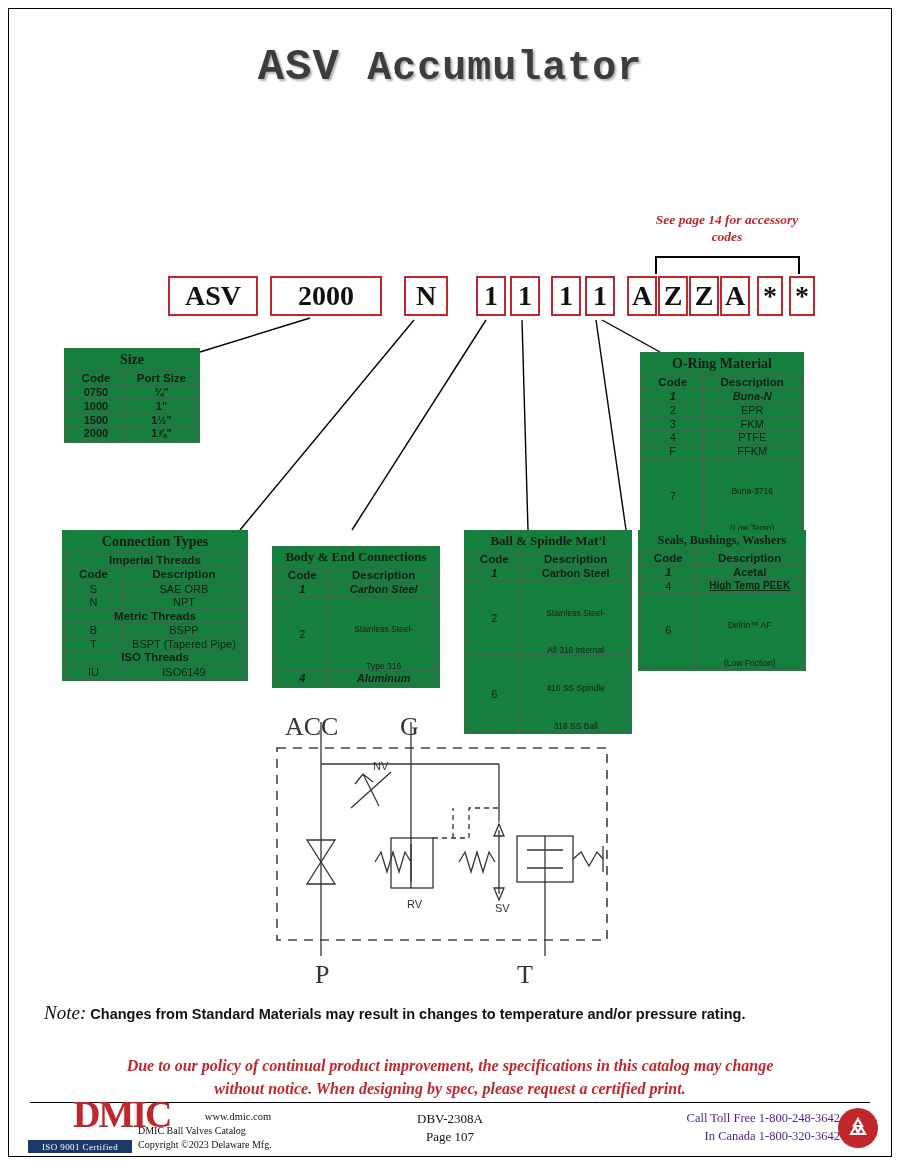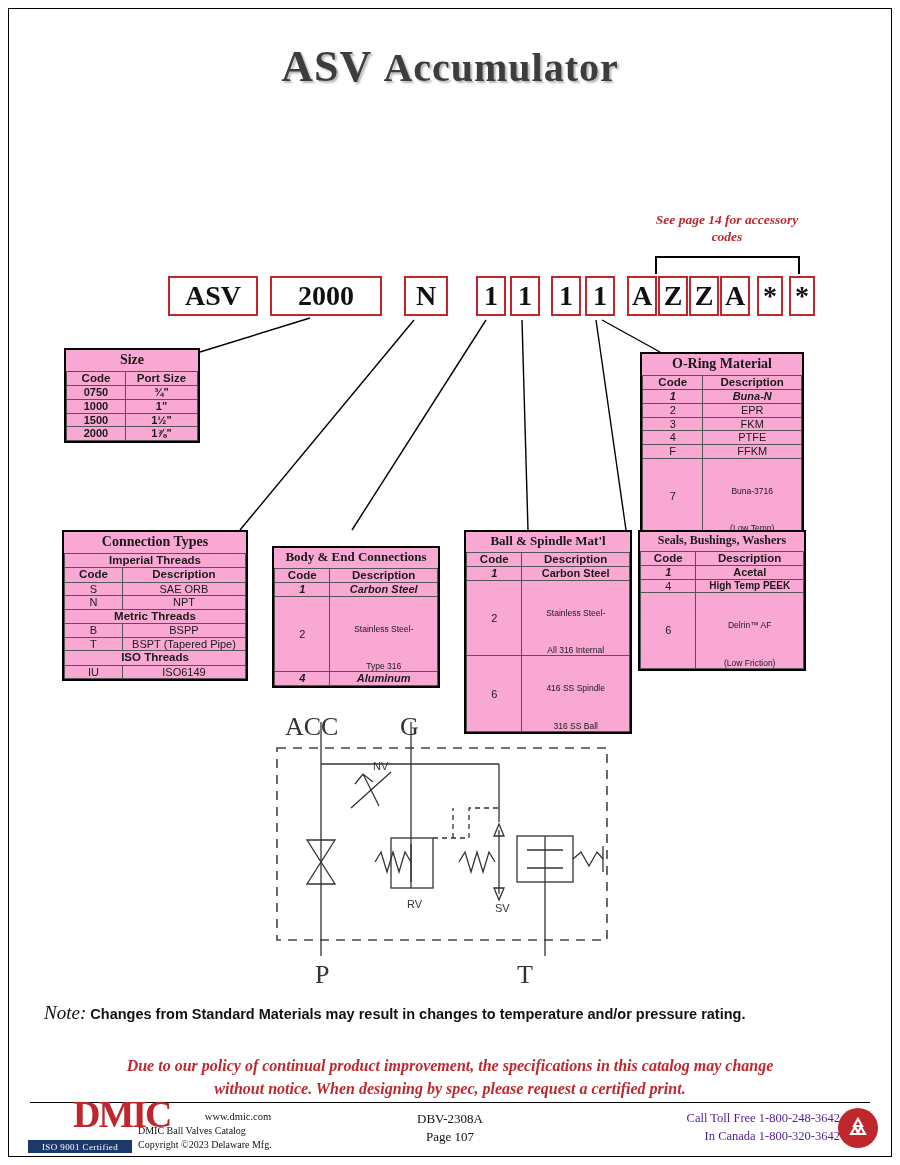--- a/index.html
+++ b/index.html
@@ -19,21 +19,21 @@
     border: 1px solid #000;
     pointer-events: none;
   }
 
   
   .title-block {
     position: absolute;
     left: 0; top: 44px;
     width: 900px;
     text-align: center;
-    font-family: Liberation Serif, serif;
+    font-family: Liberation Mono, monospace;
     color: #3d3d3d;
     text-shadow: 2px 2px 2px rgba(120,120,120,0.55);
   }
   .title-line1 { font-size: 44px; font-weight: bold; letter-spacing: 1px; line-height: 1.05; }
   .title-line2 { font-size: 44px; font-weight: bold; letter-spacing: 1px; line-height: 1.25; }
   .sc { font-size: 34px; }
 
   
   .acc-note {
     position: absolute;
@@ -71,22 +71,22 @@
     justify-content: center;
     color: #111;
   }
 
   
   .leaders { position: absolute; left: 0; top: 0; width: 900px; height: 1165px; }
 
   
   .tbl {
     position: absolute;
-    border: 2px solid #000000;
-    background: #f9a8d4;
+    border: 2px solid #15803d;
+    background: #15803d;
   }
   table.spec {
     border-collapse: collapse;
     width: 100%;
     font-family: "Liberation Sans", sans-serif;
   }
   table.spec td, table.spec th {
     border: 1px solid #555;
     text-align: center;
     padding: 0 2px;
@@ -420,21 +420,21 @@
     <tr>
           <td class="hdr" style="width:34%">Code</td>
         <td class="hdr">Description</td>
         </tr>
     <tr>
           <td class="ital">1</td>
           <td class="b">Acetal</td>
         </tr>
     <tr>
           <td>4</td>
-          <td class="b" style="font-size:10px;">High Temp PEEK</td>
+          <td class="b" style="font-size:10px;text-decoration:underline;">High Temp PEEK</td>
         </tr>
     <tr>
           <td>6</td>
           <td class="multi" style="font-size:9px;">
             <span class="small2">Delrin™ AF</span>
             <span class="small2">(Low Friction)</span>
           </td>
         </tr>
   </tbody>
     </table>

